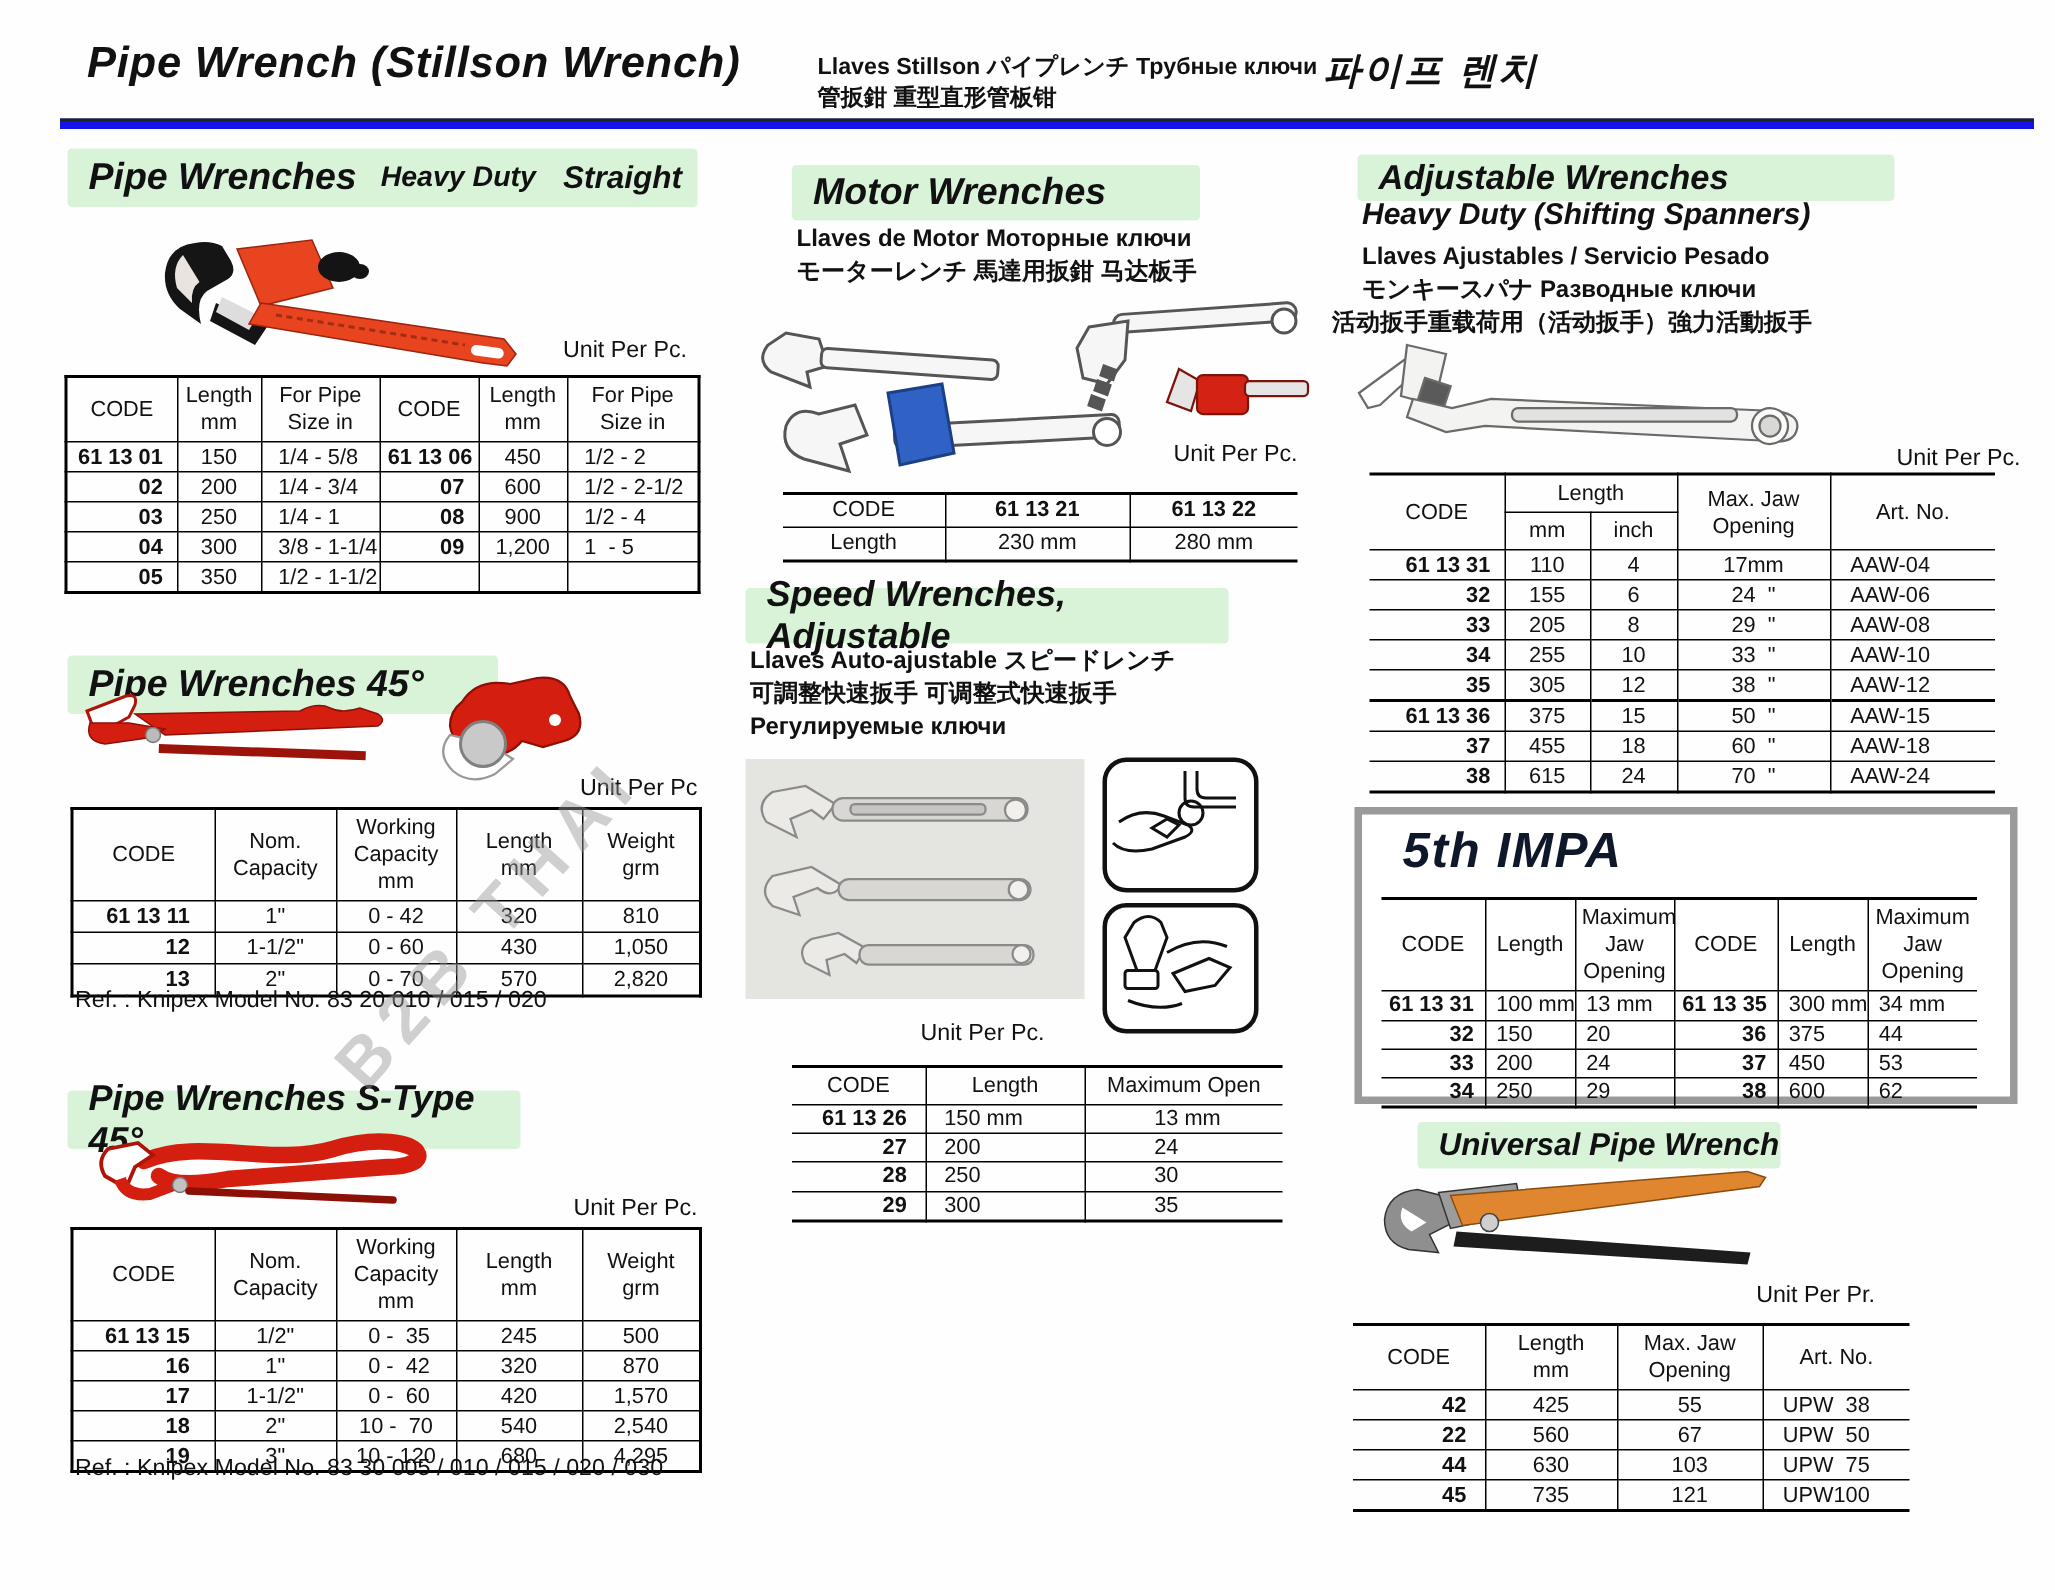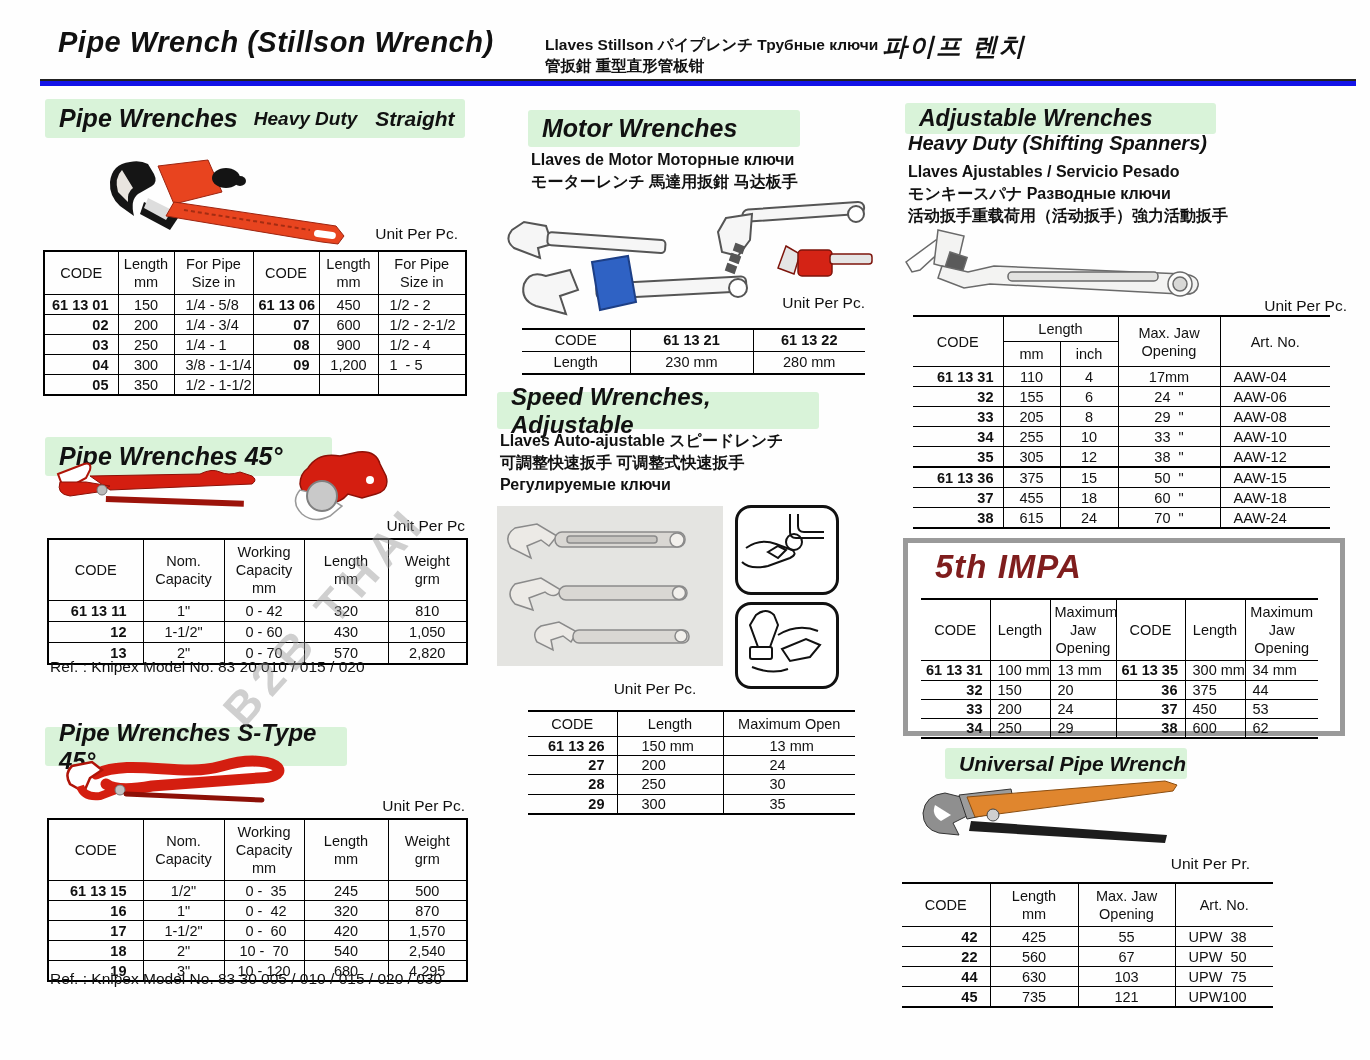--- a/index.html
+++ b/index.html
@@ -38,21 +38,21 @@
 
   #tblB td,#tblC td{text-align:center;height:20px;}
   #tblB .c0,#tblC .c0{font-weight:700;text-align:right;padding-right:16px;}
   #tblC td{height:19px;}
 
   #tblD td{text-align:center;height:21px;}
   #tblD tr:first-child td.c1,#tblD tr:first-child td.c2{font-weight:700;}
 
   #tblE td{height:18px;}
   #tblE .c0{font-weight:700;text-align:right;padding-right:12px;}
-  #tblE .c1{text-align:left;padding-left:24px;}
+  #tblE .c1{text-align:left;padding-left:12px;}
   #tblE .c2{text-align:left;padding-left:46px;}
 
   #tblF td{height:19px;}
   #tblF .c0{font-weight:700;text-align:right;padding-right:9px;}
   #tblF .c1,#tblF .c2,#tblF .c3{text-align:center;}
   #tblF .c4{text-align:left;padding-left:13px;}
   #tblF tbody.g2 tr:first-child td{border-top:2px solid #000;}
 
   #tblG td{height:18px;}
   #tblG .c0,#tblG .c3{font-weight:700;text-align:right;padding-right:7px;}
@@ -61,21 +61,21 @@
   #tblH td{height:19px;}
   #tblH .c0{font-weight:700;text-align:right;padding-right:12px;}
   #tblH .c1,#tblH .c2{text-align:center;}
   #tblH .c3{text-align:left;padding-left:13px;}
 
   
   .img{position:absolute;}
   .photo-box{position:absolute;background:#e4e4e1;}
   .ill-box{position:absolute;border:3px solid #111;border-radius:16px;background:#fff;}
   .impa-box{position:absolute;border:5px solid #9a9a9a;background:#fff;}
-  .impa-title{position:absolute;font-size:33px;font-weight:700;font-style:italic;color:#7f1d1d;letter-spacing:1px;}
+  .impa-title{position:absolute;font-size:33px;font-weight:700;font-style:italic;color:#0f172a;letter-spacing:1px;}
   .watermark{position:absolute;left:212px;top:700px;transform:rotate(-48deg);transform-origin:0 0;
              font-size:46px;font-weight:700;color:rgba(150,150,150,.45);letter-spacing:8px;z-index:5;pointer-events:none;}
 </style>
 </head>
 <body>
 
 <div class="page">
 
   <div class="main-title">Pipe Wrench (Stillson Wrench)</div>
   <div class="ml-block">
@@ -448,27 +448,27 @@
           <td class="c2">30</td>
         </tr>
         <tr>
           <td class="c0">29</td>
           <td class="c1">300</td>
           <td class="c2">35</td>
         </tr>
       </tbody>
   </table>
 
-  <div class="bar" style="left:905px;top:103px;width:311px;height:31px;">
+  <div class="bar" style="left:905px;top:103px;width:358px;height:31px;">
     <span class="t-big" style="font-size:23px;">Adjustable Wrenches</span>
   </div>
   <div class="title2" style="left:908px;top:132px;">Heavy Duty  (Shifting Spanners)</div>
   <div class="sub" style="left:908px;top:161px;">Llaves Ajustables / Servicio Pesado</div>
   <div class="sub" style="left:908px;top:183px;">モンキースパナ  Разводные ключи</div>
-  <div class="sub" style="left:908px;top:205px;">活动扳手重载荷用（活动扳手）強力活動扳手</div>
+  <div class="sub" style="left:888px;top:205px;">活动扳手重载荷用（活动扳手）強力活動扳手</div>
 
   <svg class="img" style="left:898px;top:222px;" width="310" height="82" viewBox="0 0 310 82">
     <g stroke="#6a6a6a" stroke-width="1.5" fill="#f3f3f2">
       <path d="M8 40 L38 18 46 26 22 48 14 50Z" fill="none"></path>
       <path d="M40 8 L66 14 58 48 36 42Z"></path>
       <rect x="52" y="30" width="18" height="22" fill="#5a5a5a" transform="rotate(18 52 30)"></rect>
       <path d="M44 44 L70 50 96 44 286 52 Q302 54 300 64 Q298 74 282 72 L92 62 66 66 40 56Z"></path>
       <rect x="110" y="50" width="150" height="9" rx="4" fill="#e2e2e0"></rect>
       <circle cx="282" cy="62" r="12" fill="#fbfbfa"></circle>
       <circle cx="282" cy="62" r="7" fill="#d8d8d6"></circle>

